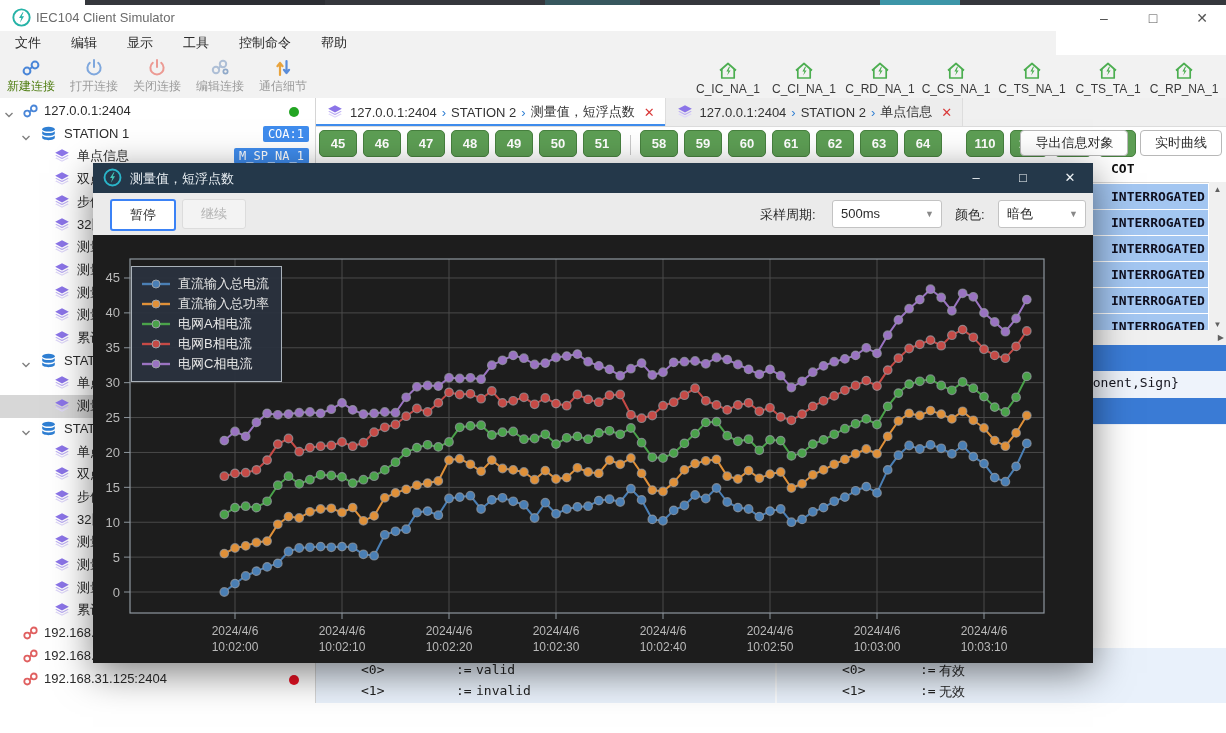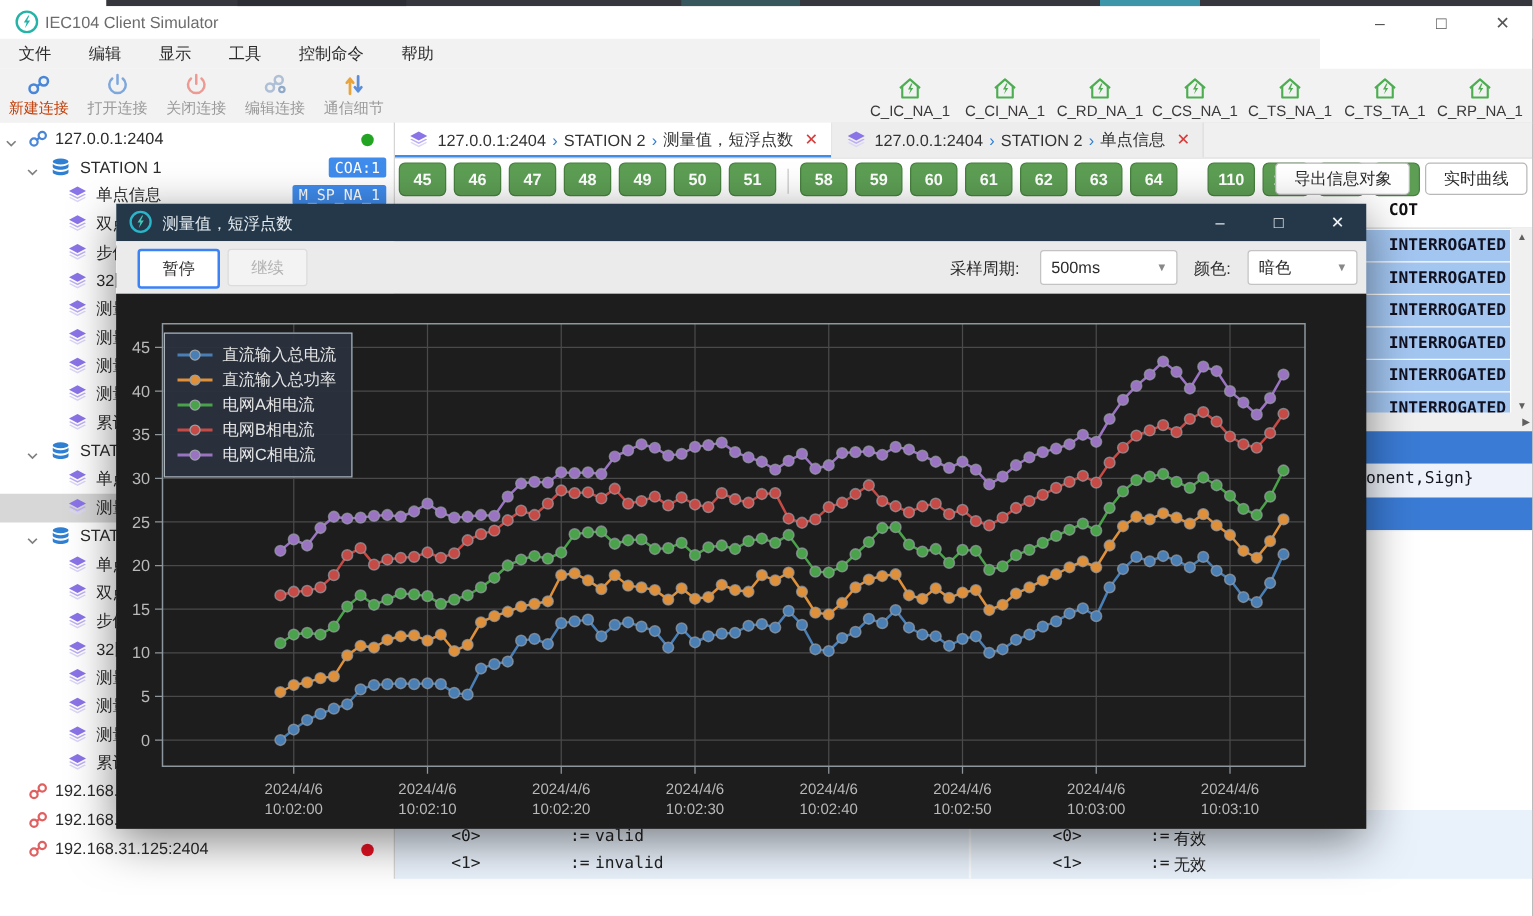--- a/index.html
+++ b/index.html
@@ -20,21 +20,21 @@
 
   
   #menubar{position:absolute;left:0;top:31px;width:1056px;height:24px;background:#f2f2f2;display:flex;align-items:center;}
   .menu-item{padding:0 15px;color:#2b2b2b;}
 
   
   #mtoolbar{position:absolute;left:0;top:55px;width:1226px;height:43px;background:#f2f2f2;border-bottom:1px solid #e0e0e0;}
   .tb-btn{position:absolute;top:1px;width:62px;height:41px;text-align:center;}
   .tb-btn svg{display:block;margin:2px auto 0 auto;}
   .tb-label{font-size:12px;color:#9a9a9a;display:block;margin-top:0px;}
-  .tb-label.dark{color:#c2410c;}
+  .tb-label.dark{color:#4d7c0f;}
   #cmd-bar{position:absolute;right:4px;top:1px;height:41px;display:flex;}
   .cmd-btn{width:76px;text-align:center;background:none;border:none;padding:0;font-family:inherit;}
   .cmd-btn svg{display:block;margin:3px auto 0 auto;}
   .cmd-label{font-size:12px;color:#3a3a3a;display:block;}
 
   
   #sidebar{position:absolute;left:0;top:98px;width:315px;height:605px;background:#fff;border-right:1px solid #d5d5d5;overflow:hidden;}
   .tree-row{position:absolute;left:0;width:315px;height:22.7px;line-height:22.7px;}
   .tree-row.selected{background:#d7d7d7;}
   .tree-row .chev{position:absolute;top:5px;}

